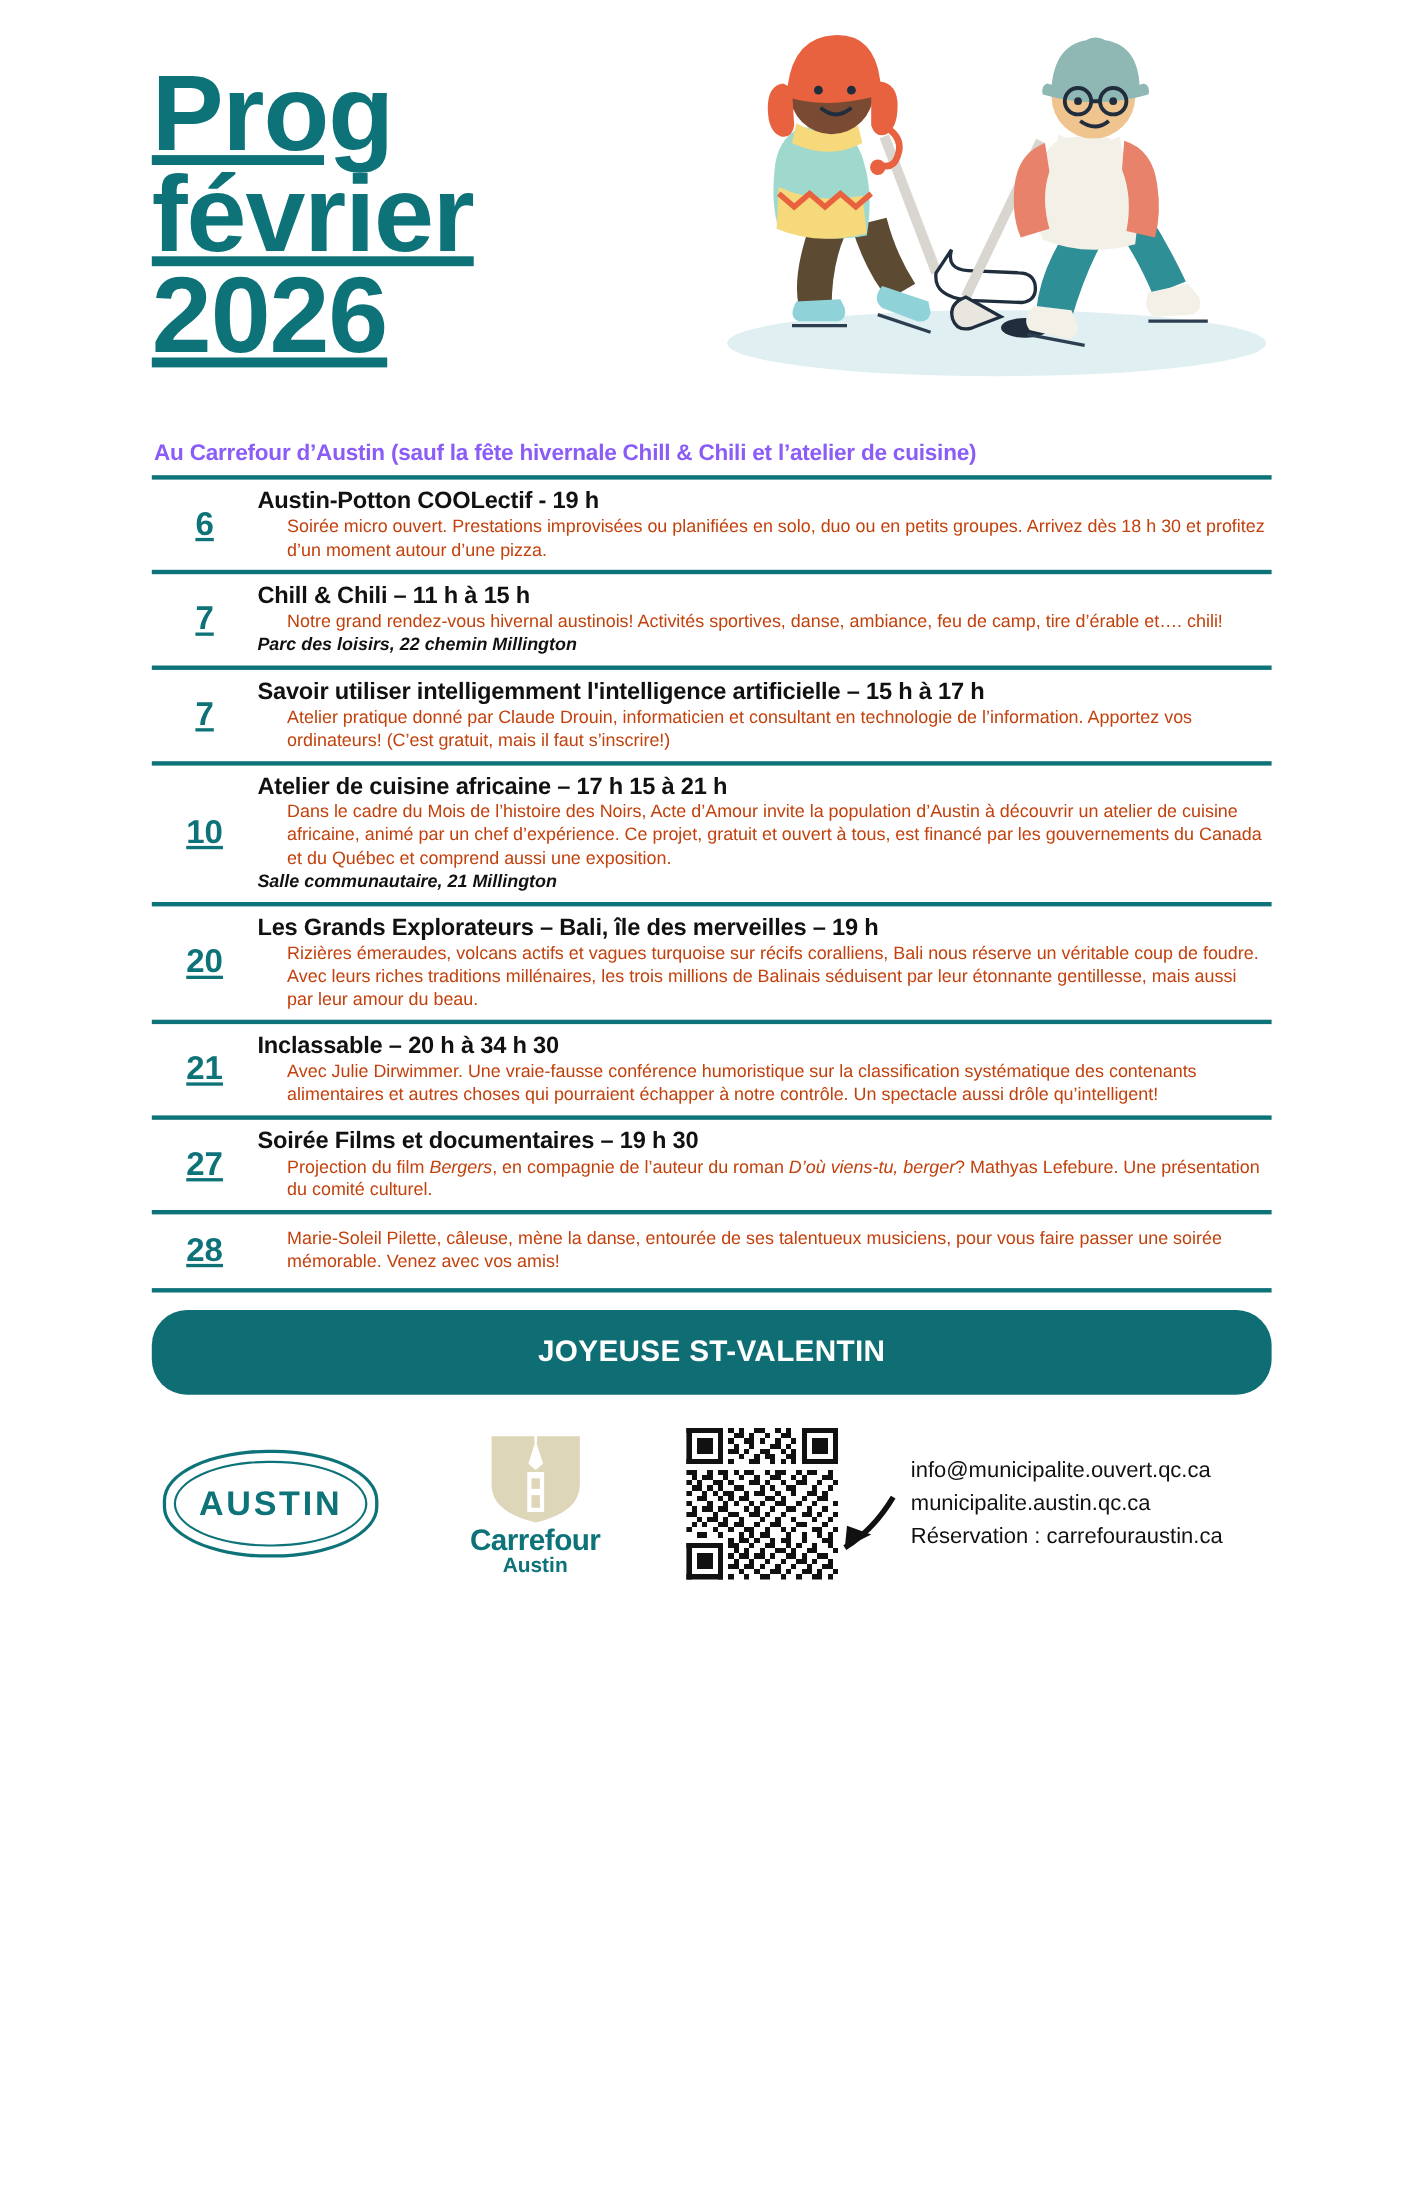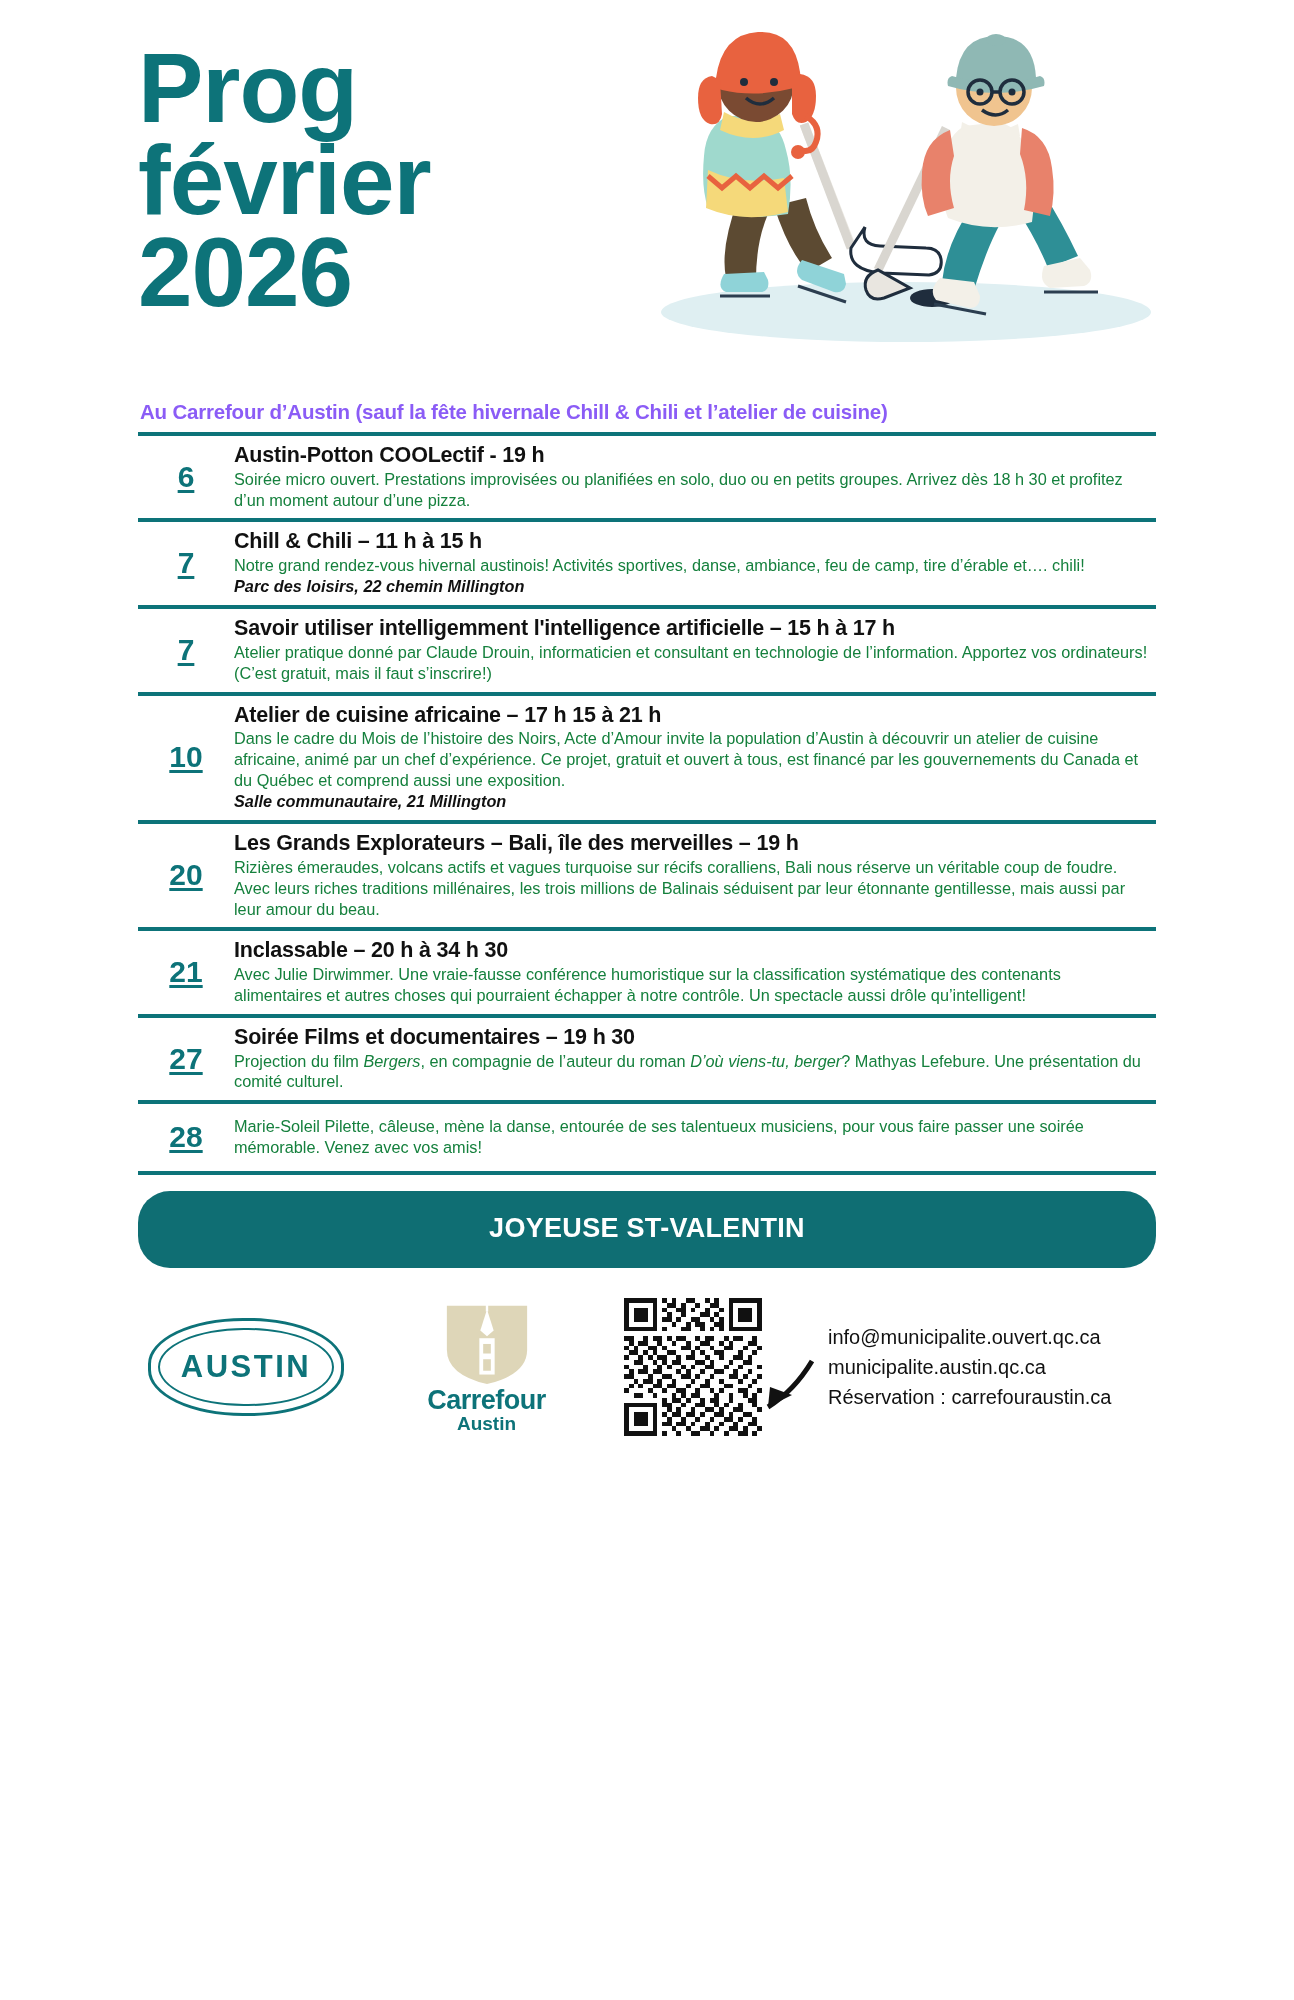--- a/index.html
+++ b/index.html
@@ -24,26 +24,27 @@
   }
 
   
   .header {
     position: relative;
     height: 400px;
   }
   .title {
     position: absolute;
     left: 0;
-    top: 42px;
+    top: 56px;
     color: #0d7379;
     font-size: 98px;
     font-weight: 800;
     line-height: 0.94;
     letter-spacing: -1px;
+    text-decoration: underline;
   }
   .title div { white-space: nowrap; }
 
   .illustration {
     position: absolute;
     right: -20px;
     top: 20px;
     width: 560px;
     height: 340px;
   }
@@ -86,21 +87,22 @@
     font-size: 21.5px;
     font-weight: 700;
     color: #111;
     line-height: 1.15;
     margin-bottom: 1px;
     letter-spacing: -0.2px;
   }
   .event-desc {
     font-size: 16.3px;
     line-height: 1.28;
-    color: #15803d;
+    color: #c2410c;
+    margin-left: 27px;
   }
   .event-place {
     font-size: 16.3px;
     line-height: 1.3;
     font-weight: 700;
     color: #111;
     font-style: italic;
   }
   .it { font-style: italic; }
 

